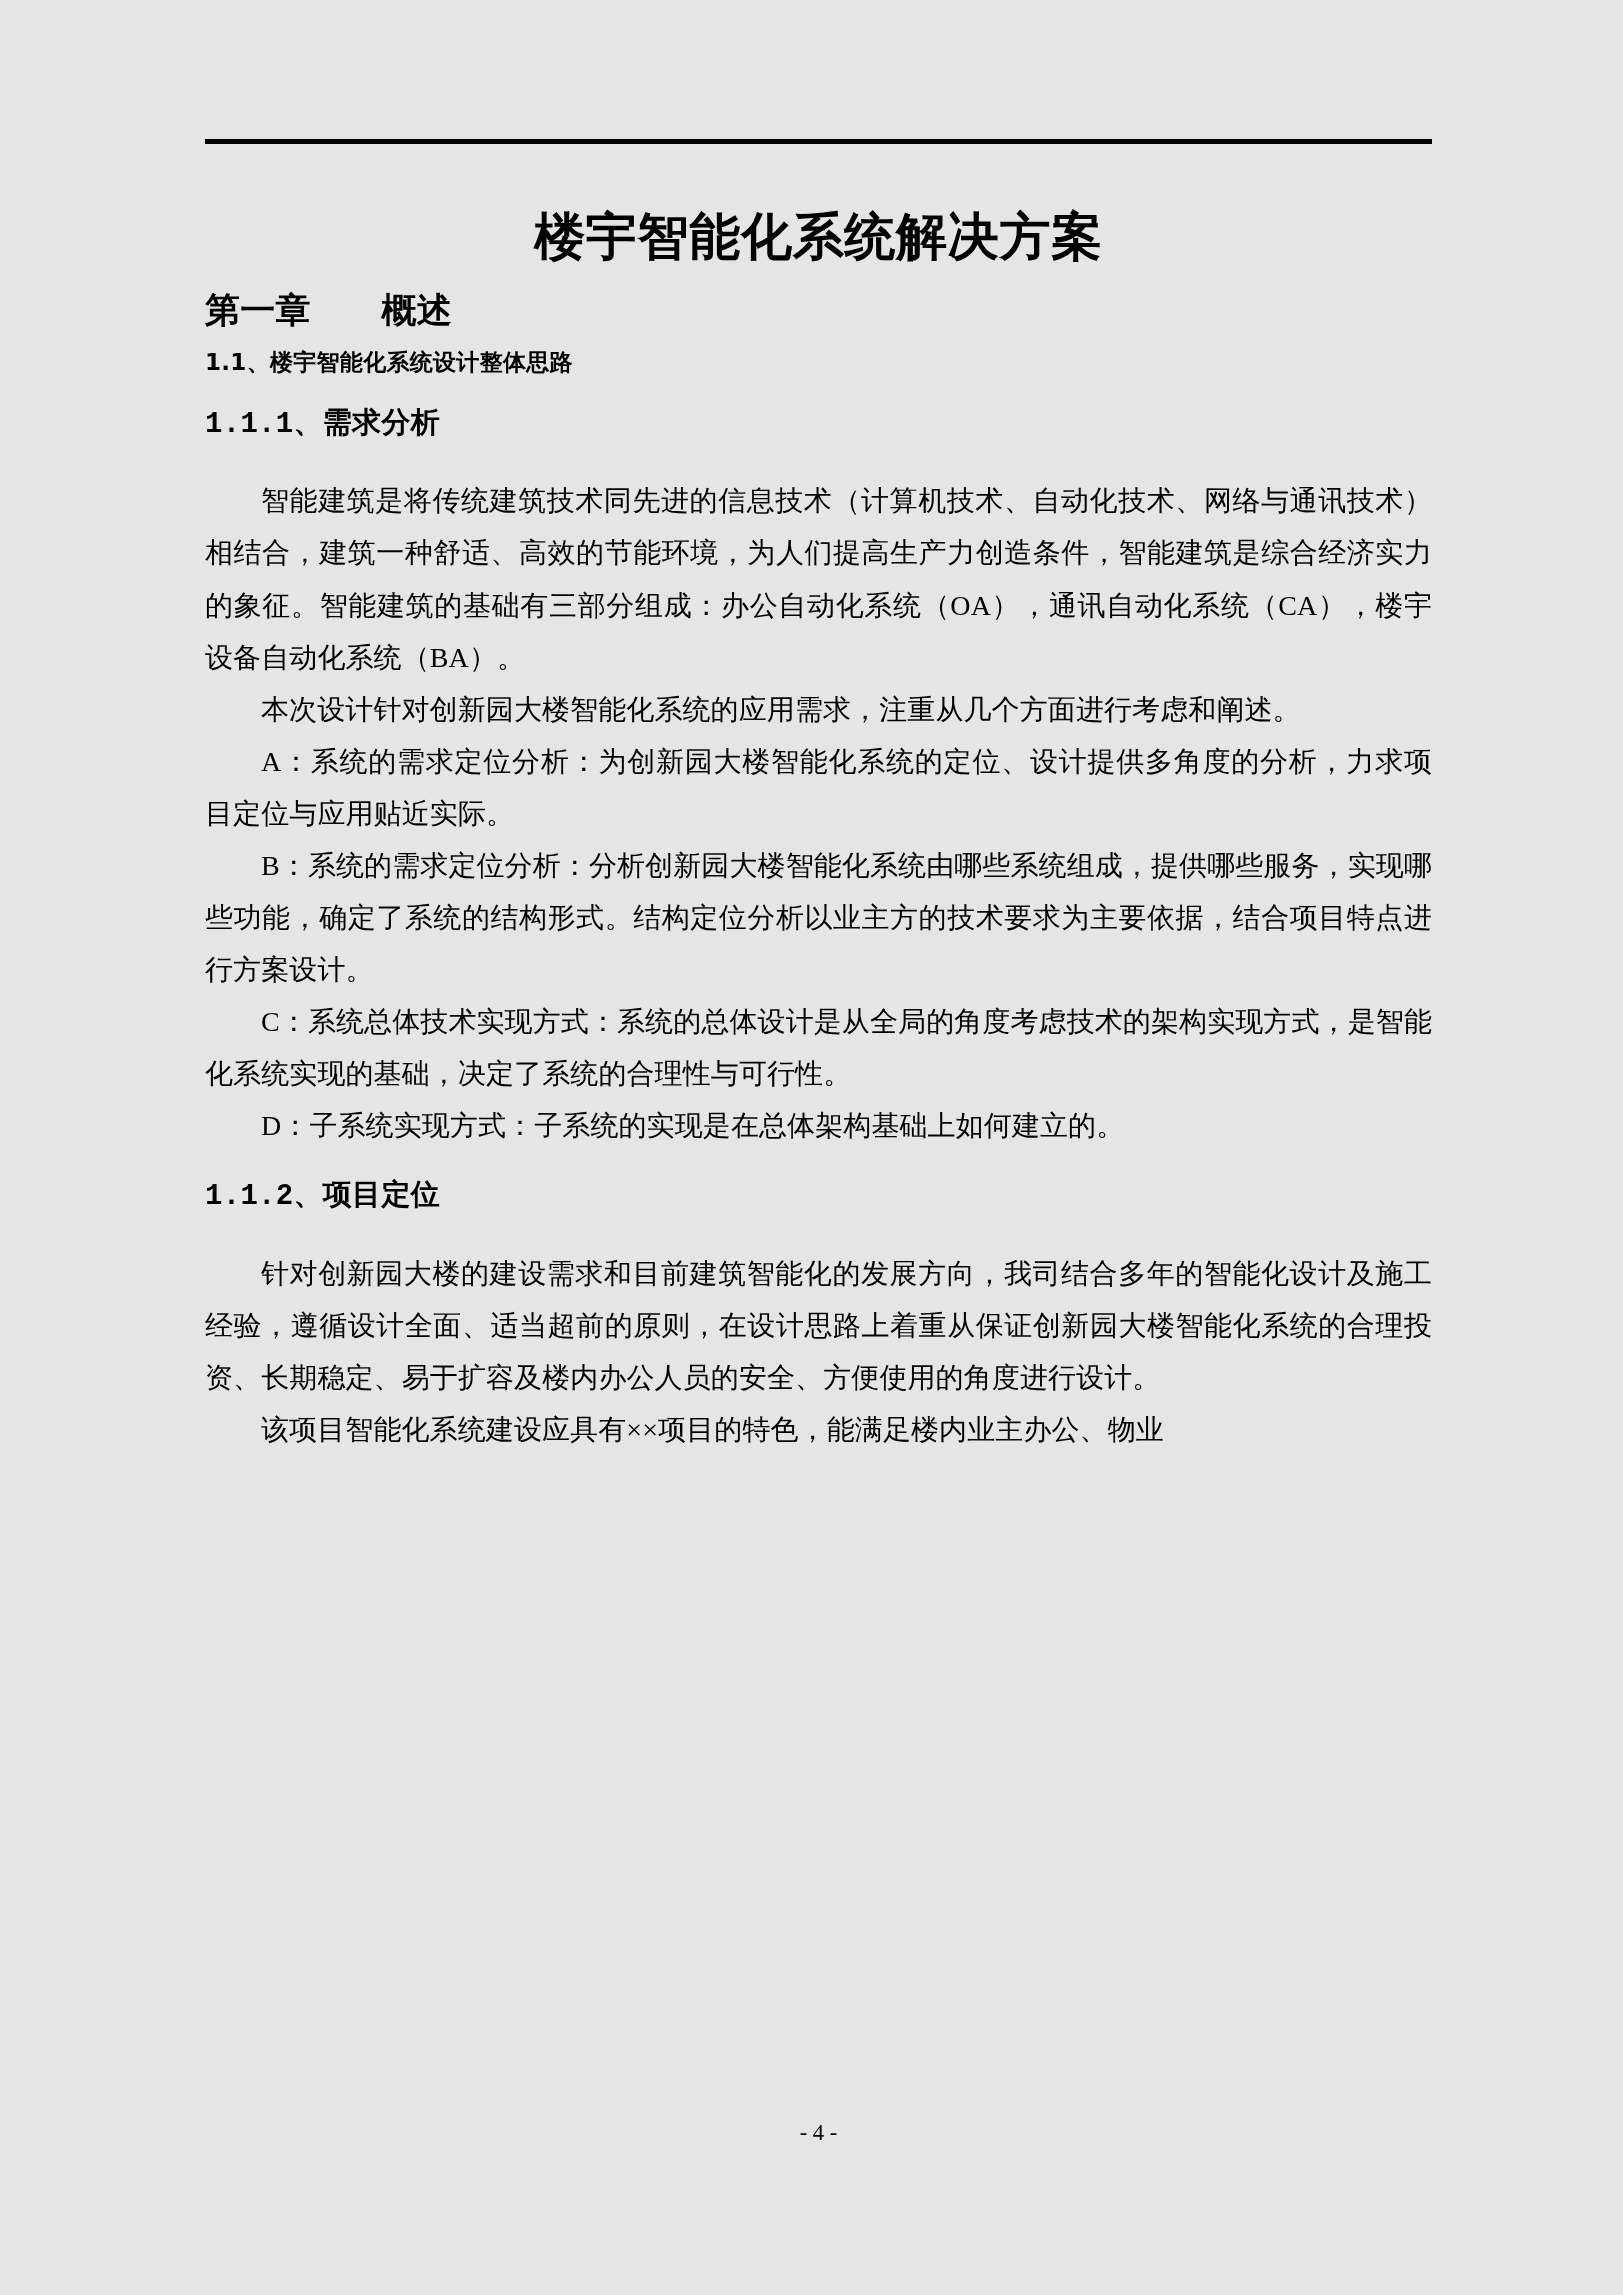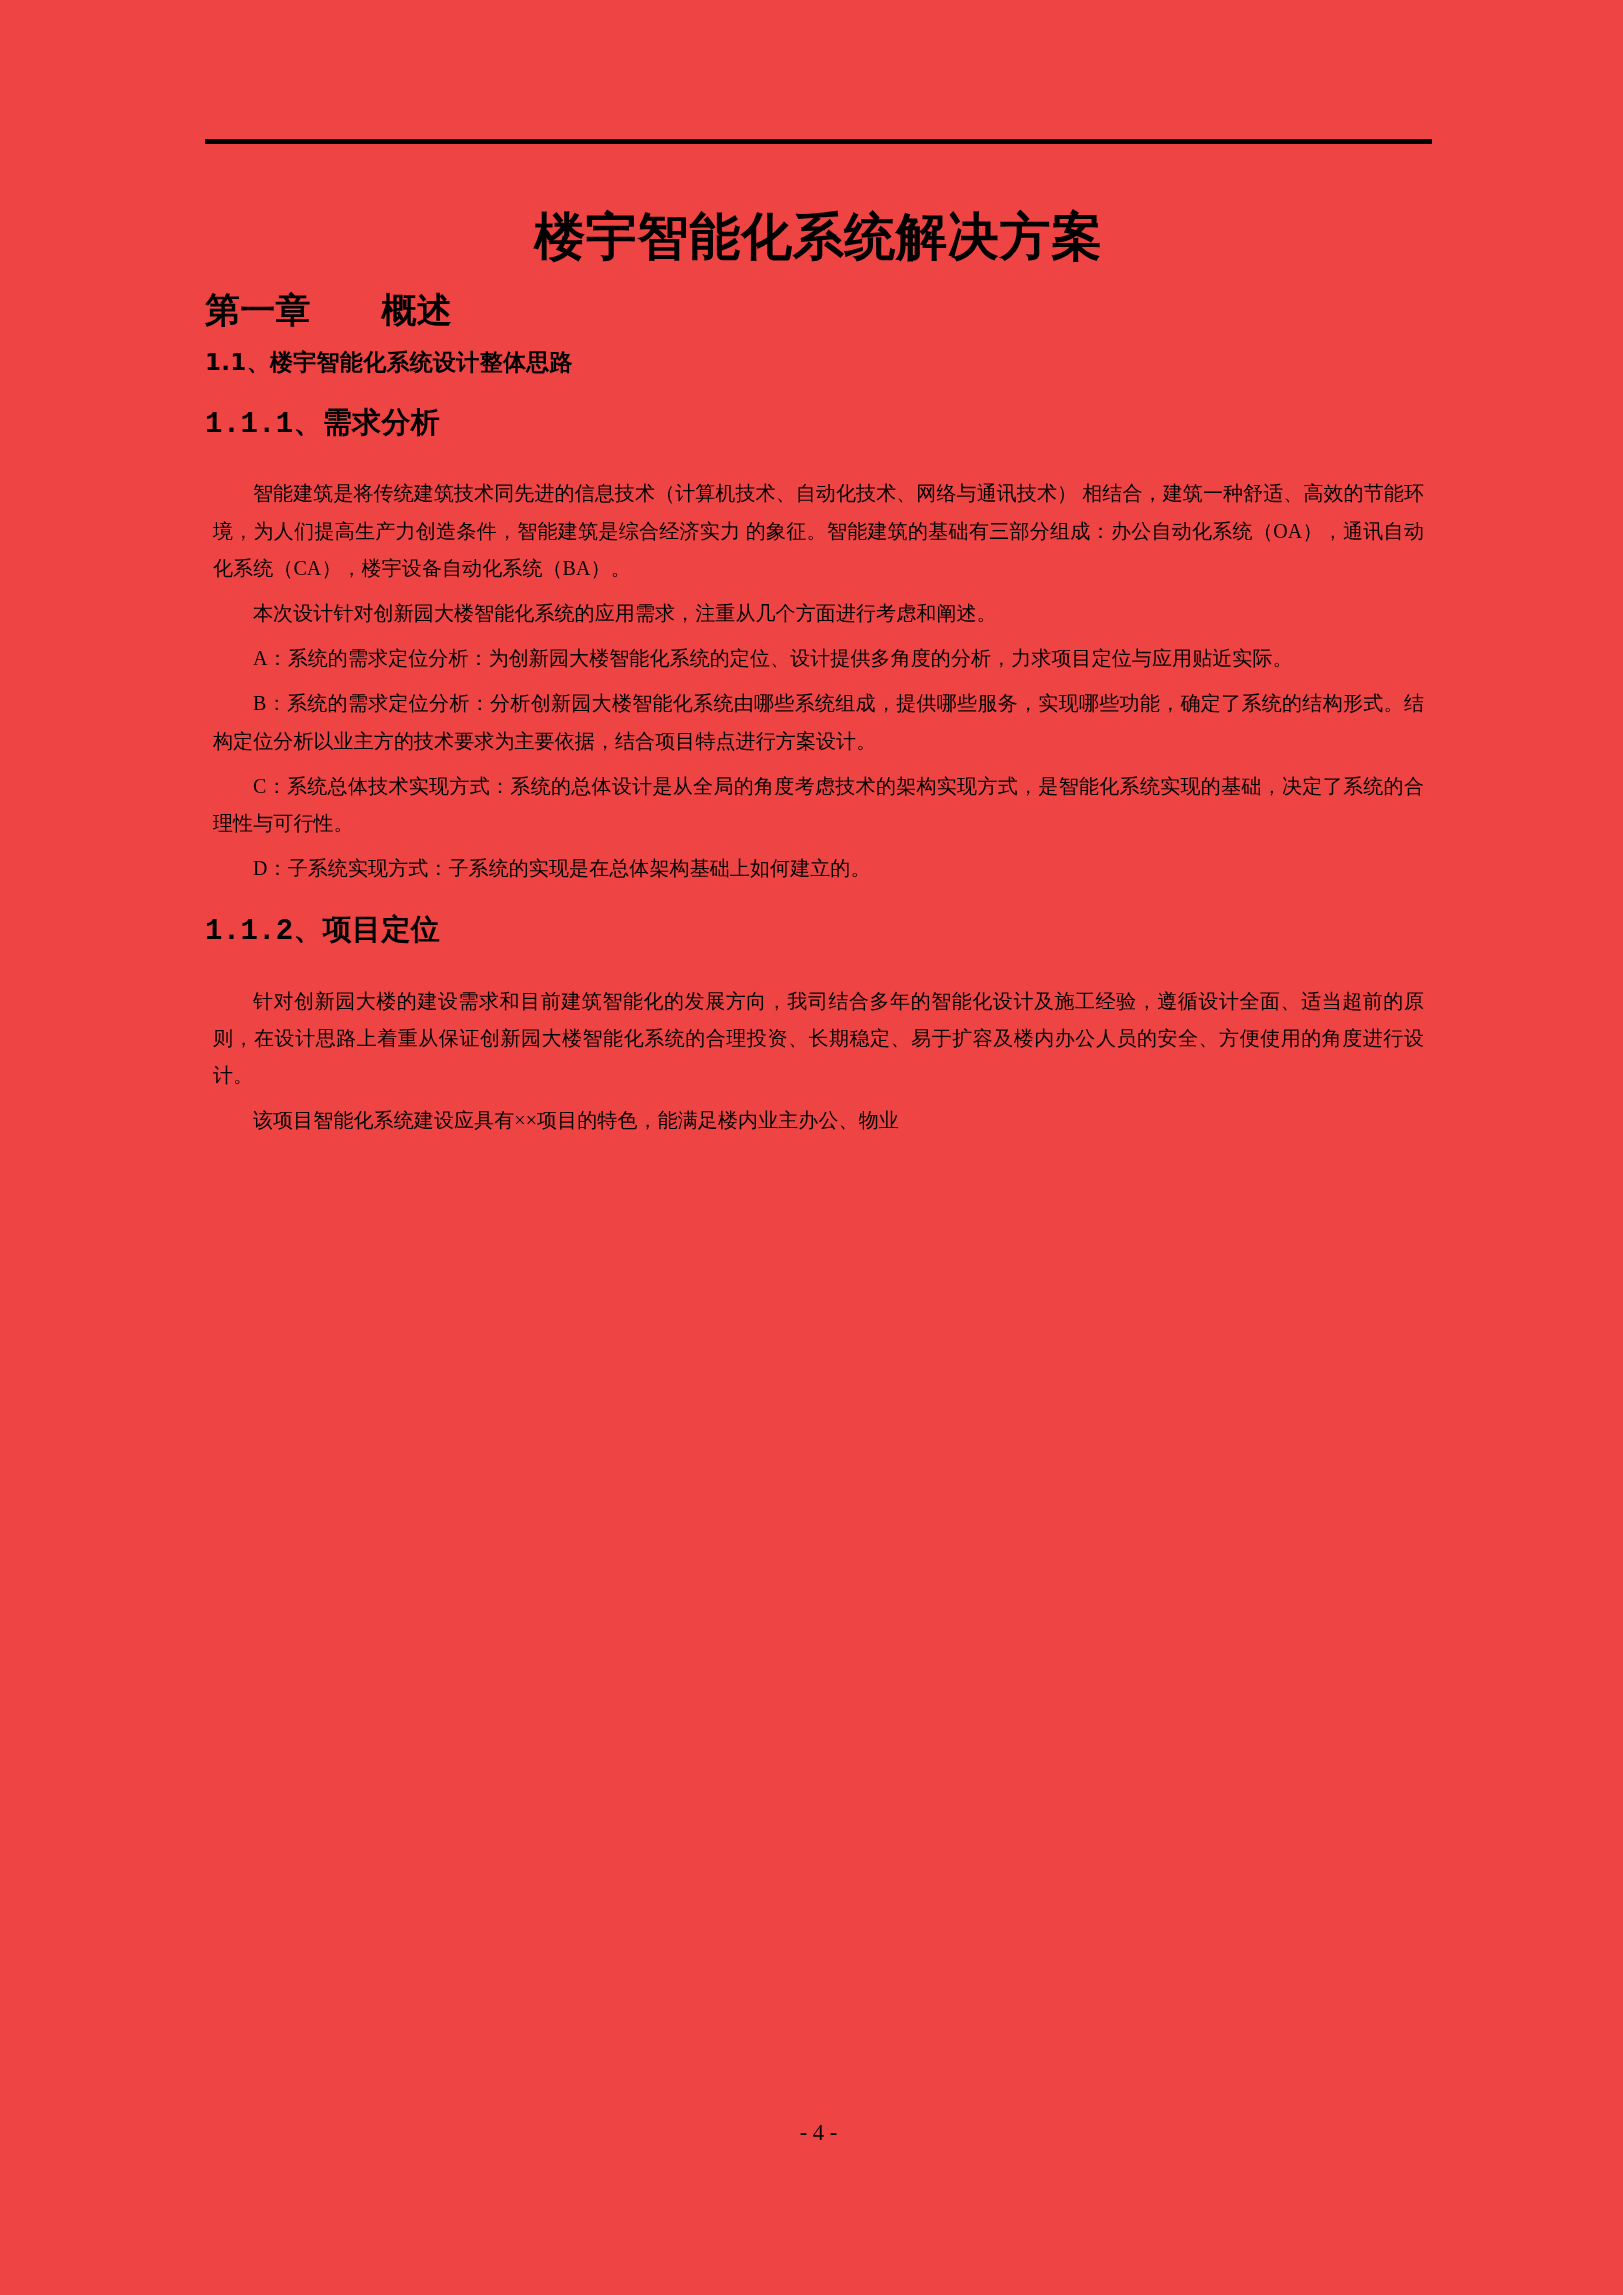--- a/index.html
+++ b/index.html
@@ -4,21 +4,21 @@
 <style>
   html, body {
     margin: 0;
     padding: 0;
     background: #ffffff;
   }
   .page {
     position: relative;
     width: 1623px;
     height: 2295px;
-    background: #ef4444;
+    background: #e5e5e5;
     box-sizing: border-box;
     font-family: "Liberation Serif", "DejaVu Serif", serif;
     color: #000000;
     overflow: hidden;
   }
   .header-rule {
     position: absolute;
     left: 205px;
     top: 139px;
     width: 1227px;
@@ -59,26 +59,26 @@
   .h3 {
     font-family: Liberation Mono, monospace;
     font-weight: bold;
     font-size: 29px;
     line-height: 1.5;
     margin: 23px 0 6.8px 0;
     letter-spacing: 0.3px;
   }
   .para {
     font-family: "Liberation Serif", "DejaVu Serif", serif;
-    font-size: 20px;
+    font-size: 28px;
     line-height: 1.86;
     text-align: justify;
     text-justify: inter-ideograph;
     text-indent: 2em;
-    margin: 8px;
+    margin: 0;
     letter-spacing: 0.1px;
   }
   .para.first-of-block {
     margin-top: 29px;
   }
   .para.tight {
     margin-top: 0;
   }
   .footer {
     position: absolute;

